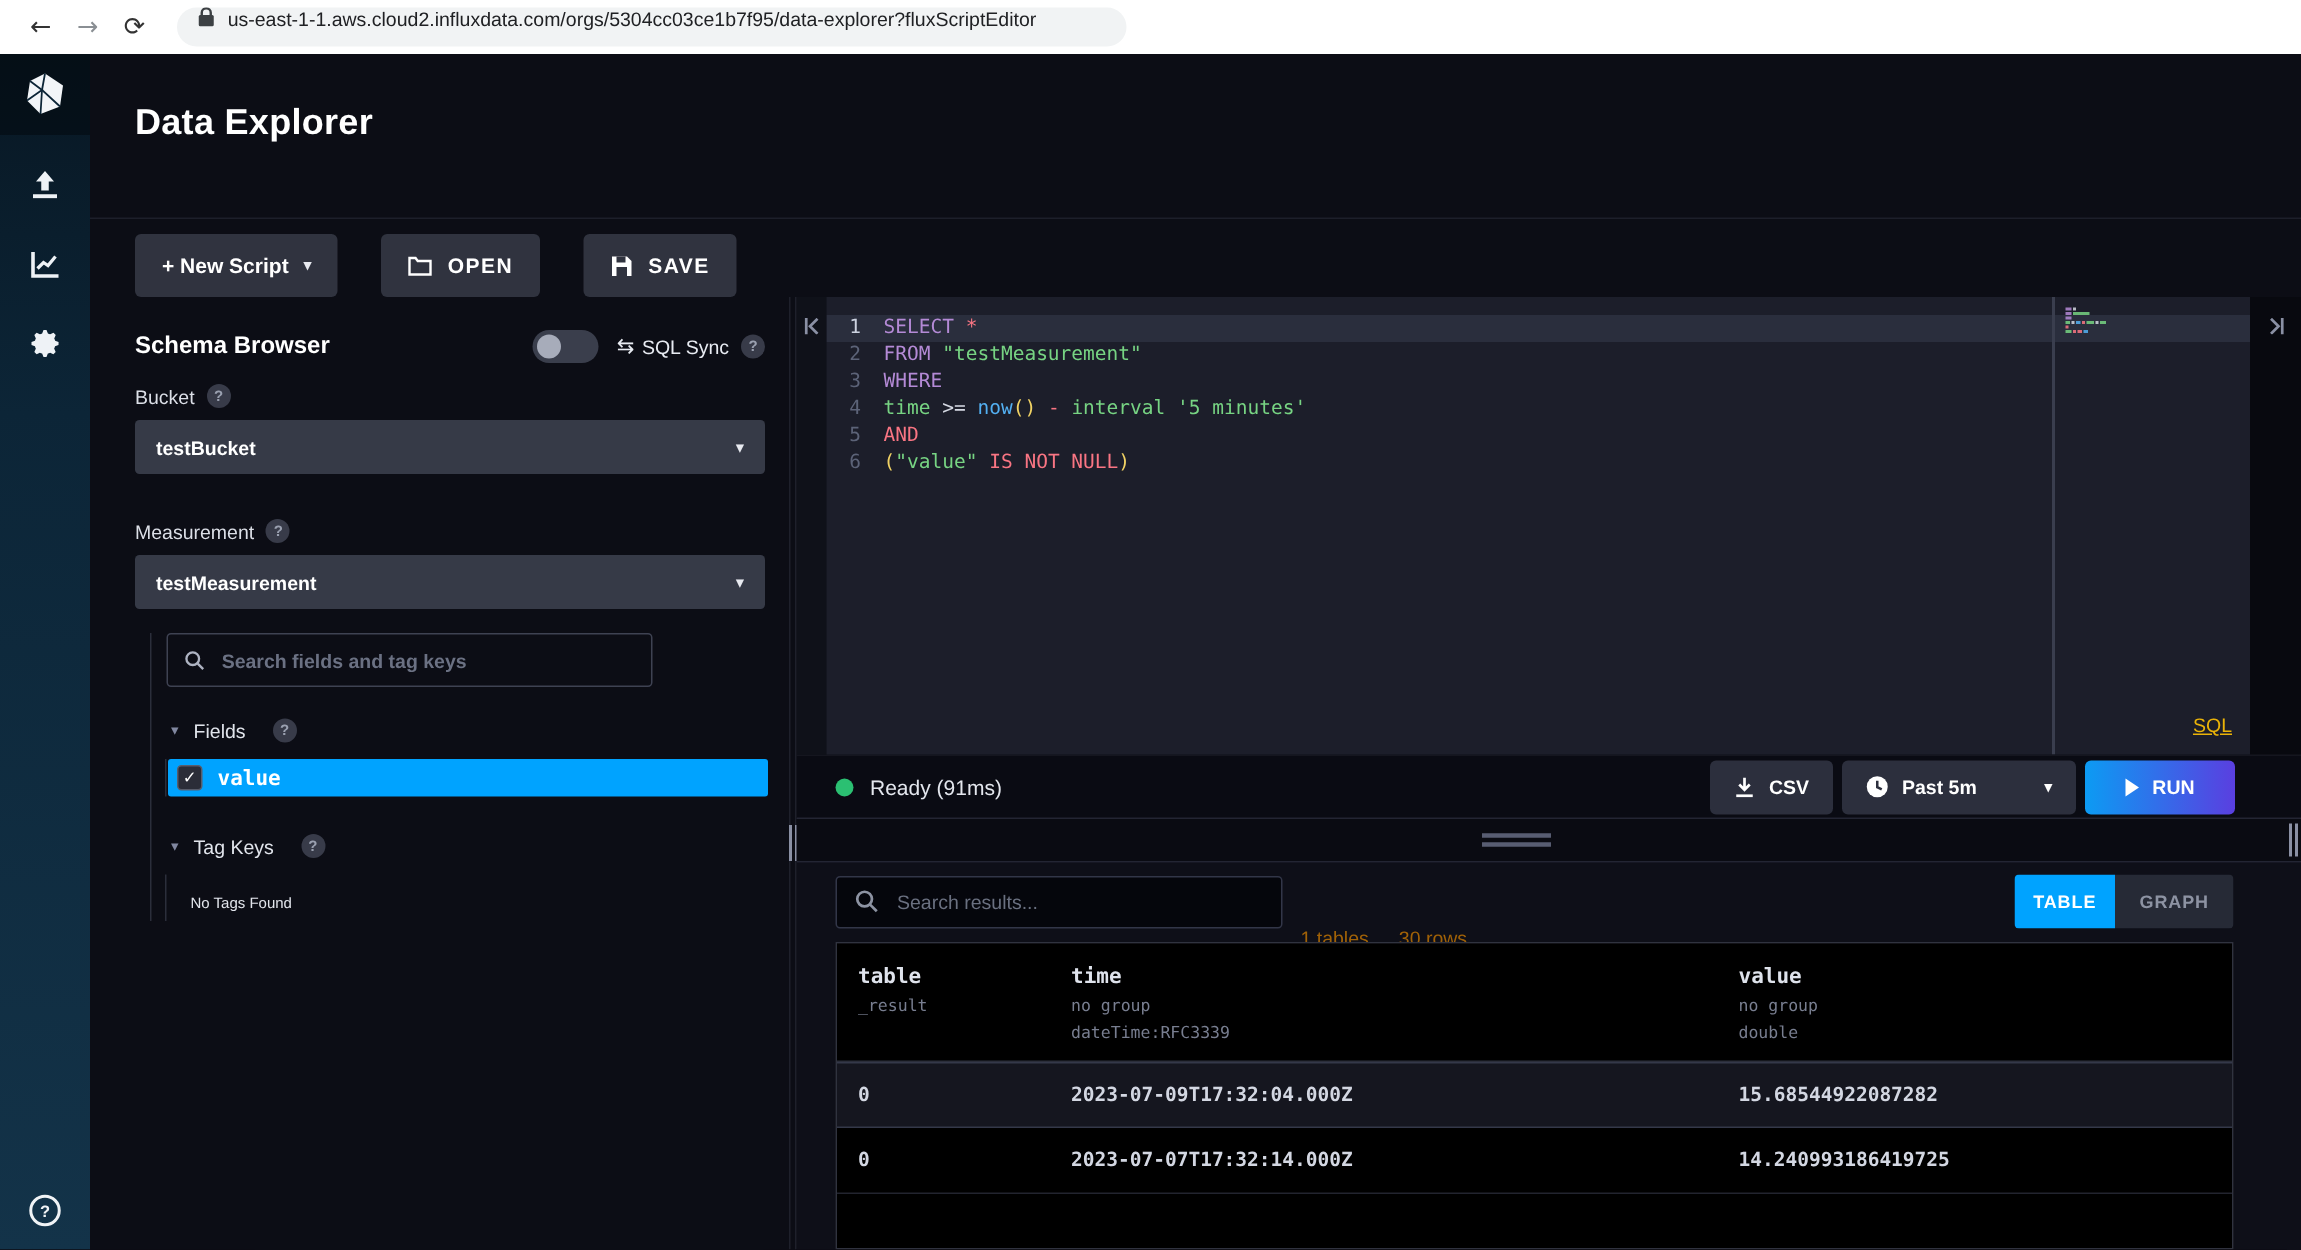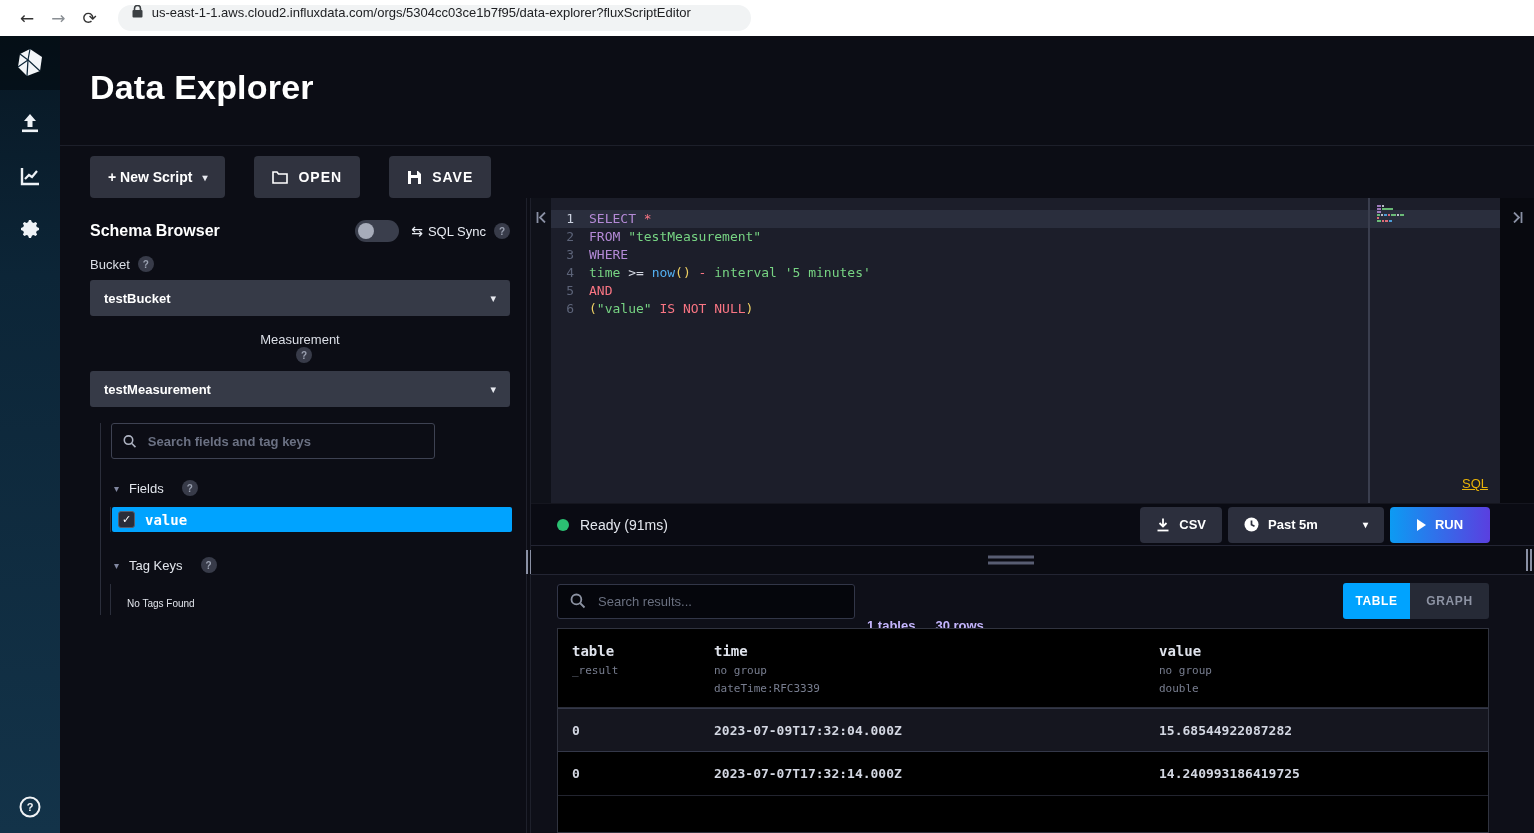--- a/index.html
+++ b/index.html
@@ -29,21 +29,21 @@
 
   .main { flex:1; display:flex; flex-direction:column; background:#0c0d15; min-width:0; }
 
   
   .page-header { padding:20px 0 0 30px; height:110px; border-bottom:1px solid #1d1f2a; }
   .crumbs { display:flex; align-items:center; gap:14px; height:22px; padding-right:2px; }
   .crumb { color:#f2f4f8; font-size:15px; font-weight:bold; cursor:pointer; }
   .crumb-sep { color:#6d7390; font-size:13px; font-weight:bold; }
   .expander { display:inline-flex; flex-direction:column; gap:2px; cursor:pointer; }
   .get-link { margin-left:auto; color:#eceef4; font-size:14px; cursor:pointer; white-space:nowrap; }
-  .page-title { margin-top:12px; color:#ffffff; font-size:34px; font-weight:bold; letter-spacing:.2px; }
+  .page-title { margin-top:12px; color:#ffffff; font-size:24px; font-weight:bold; letter-spacing:.2px; }
 
   
   .actions { height:52px; padding:10px 0 0 30px; display:flex; gap:29px; }
   .btn { height:42px; background:#30333f; border:none; border-radius:4px; color:#fff;
          font-family:"Liberation Sans",sans-serif; font-size:14px; font-weight:bold;
          display:inline-flex; align-items:center; gap:10px; padding:0 18px; cursor:pointer; }
   .btn .caret { font-size:10px; color:#e8eaf0; }
   .btn.upper { letter-spacing:1px; }
 
   
@@ -56,21 +56,21 @@
   .toggle { margin-left:auto; width:44px; height:22px; background:#3a3e4c; border-radius:11px;
             position:relative; cursor:pointer; }
   .toggle .knob { position:absolute; left:3px; top:3px; width:16px; height:16px;
                   border-radius:50%; background:#a7acba; }
   .sync-ic { margin-left:12px; color:#e8ebf2; font-size:14px; font-family:"DejaVu Sans",sans-serif; }
   .sync-label { margin-left:5px; color:#e8ebf2; font-size:13px; }
   .qbadge { width:16px; height:16px; border-radius:50%; background:#383b49; color:#9aa0b0;
             font-size:10px; font-weight:bold; display:inline-flex; align-items:center;
             justify-content:center; margin-left:8px; cursor:pointer; flex-shrink:0; }
   .field-label { margin-top:14px; display:flex; align-items:center; color:#dcdfe7; font-size:13px; }
-  .field-label.mt { margin-top:16px;flex-direction:column; }
+  .field-label.mt { margin-top:30px; }
   .dropdown { margin-top:8px; height:36px; background:#363a47; border-radius:3px; display:flex;
               align-items:center; padding:0 14px; cursor:pointer; }
   .dropdown .dd-value { color:#fff; font-size:13px; font-weight:bold; }
   .dropdown .caret { margin-left:auto; color:#e8eaf0; font-size:11px; }
 
   .tree { margin-left:10px; border-left:1px solid #2b2e3b; margin-top:16px; }
   .searchbox { margin-left:10px; width:324px; height:36px; border:1px solid #3e4252; border-radius:3px;
                display:flex; align-items:center; padding:0 11px; gap:11px; background:transparent; }
   .searchbox input { background:transparent; border:none; outline:none; color:#c6cad6;
                      font-size:13px; width:100%; font-family:"Liberation Sans",sans-serif; font-weight:bold; }
@@ -150,21 +150,21 @@
   
   .results { flex:1; background:#0e0f18; padding:8px 45px 0 26px; display:flex;
              flex-direction:column; min-height:0; }
   .results-toolbar { height:36px; display:flex; align-items:center; flex-shrink:0; }
   .res-search { position:relative; width:298px; height:35px; }
   .res-search input { width:100%; height:100%; background:#05060c; border:1px solid #323648;
                       border-radius:3px; color:#c6cad6; font-size:13px; padding-left:40px;
                       outline:none; font-family:"Liberation Sans",sans-serif; }
   .res-search input::placeholder { color:#6a7080; }
   .res-search svg { position:absolute; left:13px; top:9px; }
-  .count { color:#c4b5fd; font-size:13px; font-weight:bold; margin-left:20px; white-space:nowrap;margin-top:48px; }
+  .count { color:#a16207; font-size:13px; font-weight:normal; margin-left:20px; white-space:nowrap;margin-top:48px; }
   .count.first { margin-left:12px; }
   .view-toggle { margin-left:auto; display:flex; border-radius:3px; overflow:hidden; }
   .view-btn { height:36px; border:none; font-family:"Liberation Sans",sans-serif; font-size:12px;
               font-weight:bold; letter-spacing:.6px; cursor:pointer; }
   .view-btn.table { width:67px; background:var(--accent-blue,#00a3ff); color:#fff; }
   .view-btn.graph { width:79px; background:#262a36; color:#8d93a3; }
 
   .table-box { margin-top:9px; flex:1; background:#000; border:1px solid #30333f;
                overflow:hidden; font-family:"DejaVu Sans Mono",monospace; }
   .t-header { display:grid; grid-template-columns:142px 445px 1fr; padding:14px 0 12px 14px;

